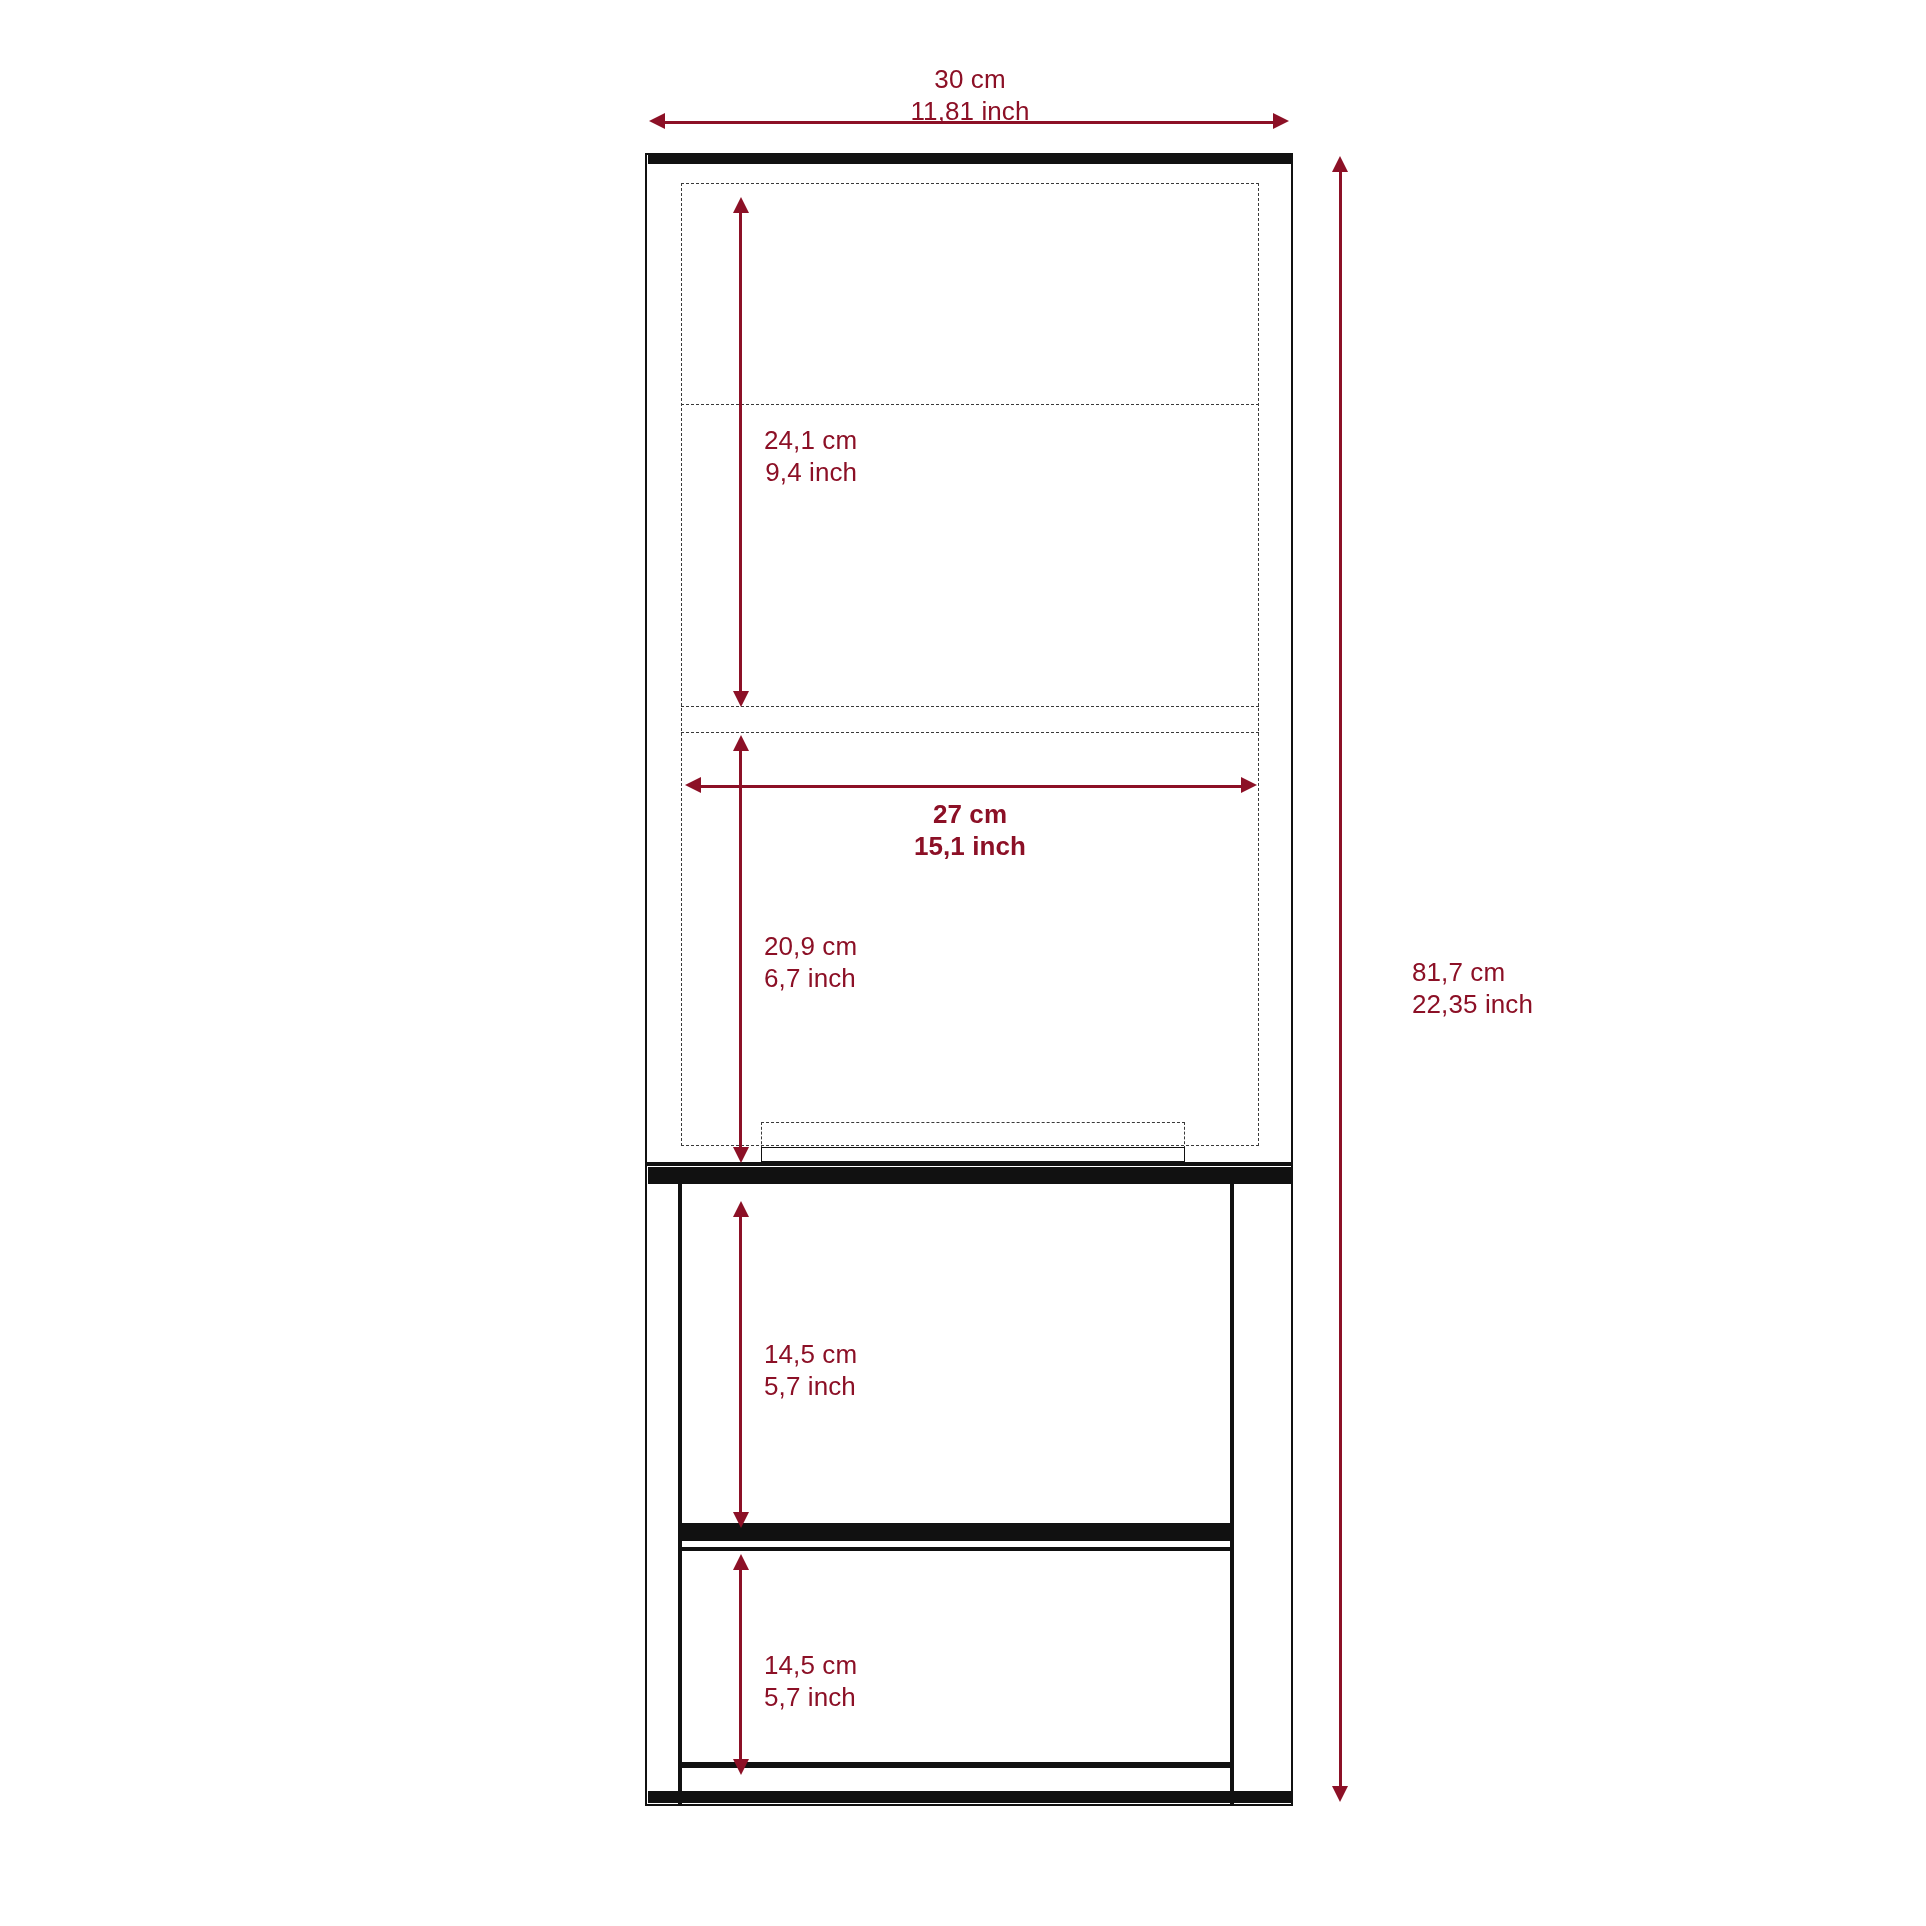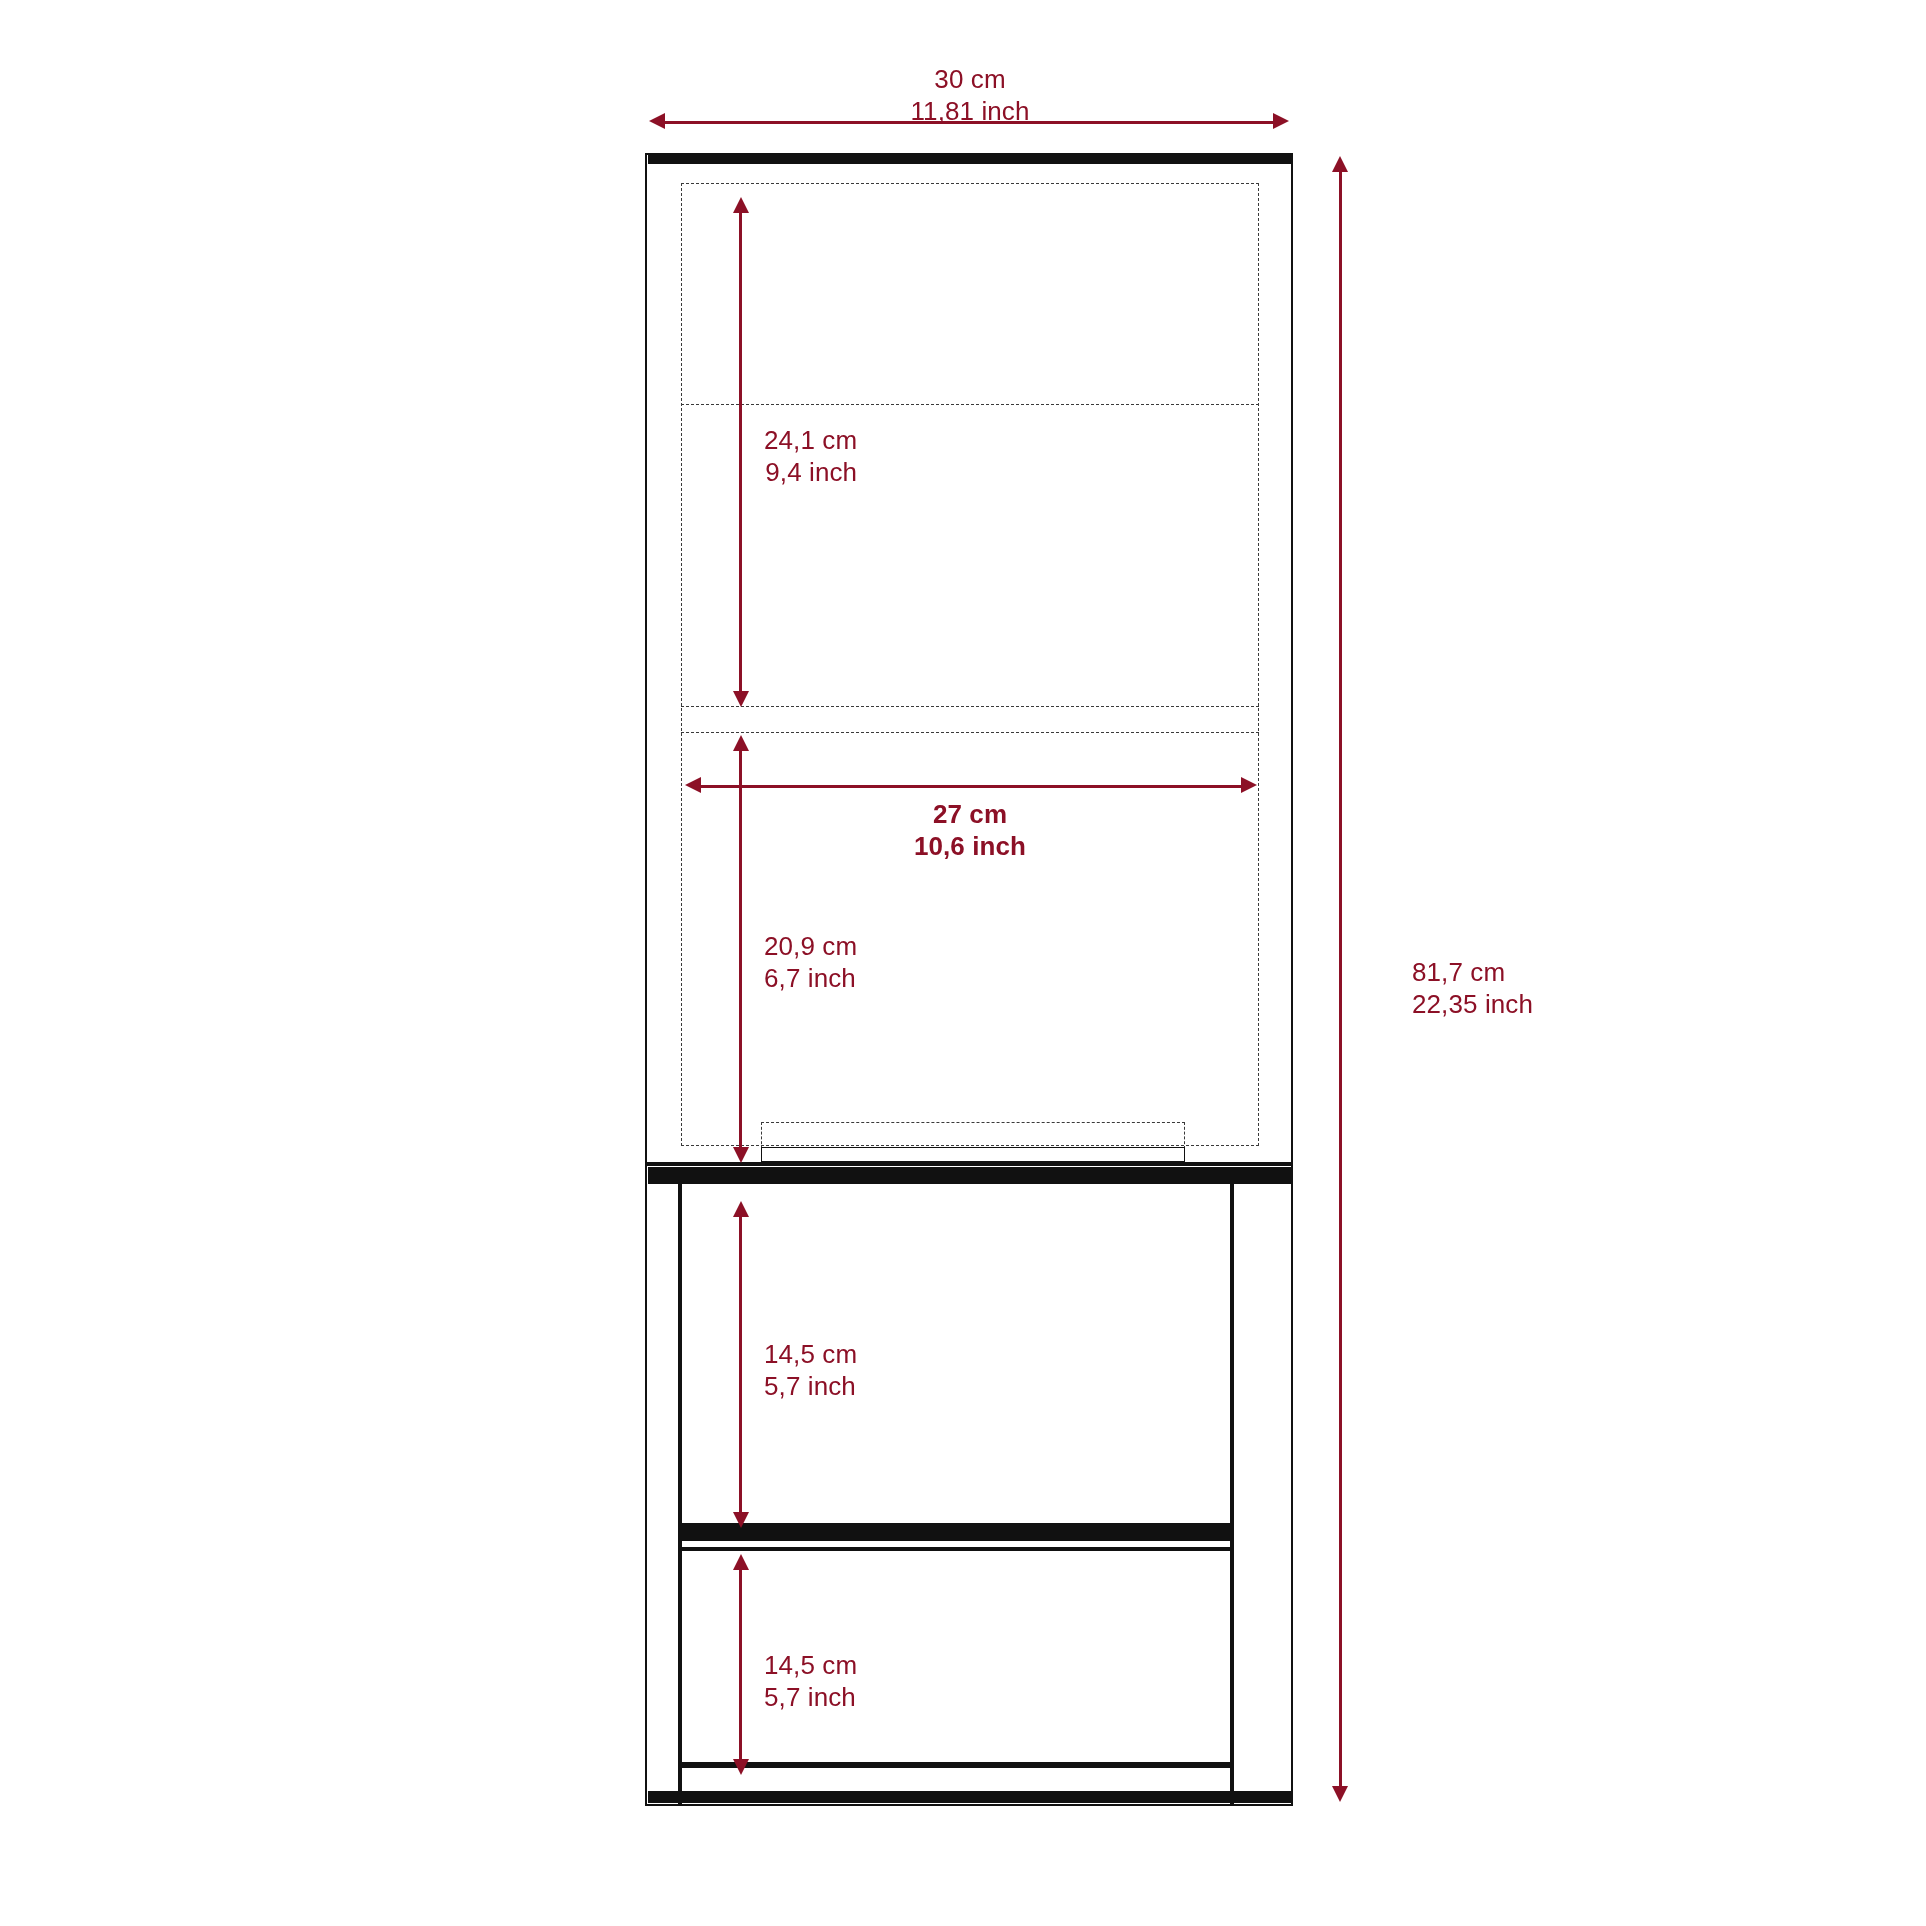--- a/index.html
+++ b/index.html
@@ -147,21 +147,21 @@
   <div class="dim-label" style="left:764px; top:425px;text-align:right;">
     <span>24,1 cm</span>
     <span class="l2">9,4 inch</span>
   </div>
 
   <div class="dim-line-h" style="left:692px; top:785px; width:559px;"></div>
   <div class="arrow left" style="left:685px; top:777px;"></div>
   <div class="arrow right" style="left:1241px; top:777px;"></div>
   <div class="dim-label center" style="left:835px; top:799px; width:270px;font-weight:bold;">
     <span>27 cm</span>
-    <span class="l2">10,6 inch</span>
+    <span class="l2">15,1 inch</span>
   </div>
 
   <div class="dim-line-v" style="left:739px; top:750px; height:399px;"></div>
   <div class="arrow up" style="left:733px; top:735px;"></div>
   <div class="arrow down" style="left:733px; top:1147px;"></div>
   <div class="dim-label" style="left:764px; top:931px;">
     <span>20,9 cm</span>
     <span class="l2">6,7 inch</span>
   </div>
 

